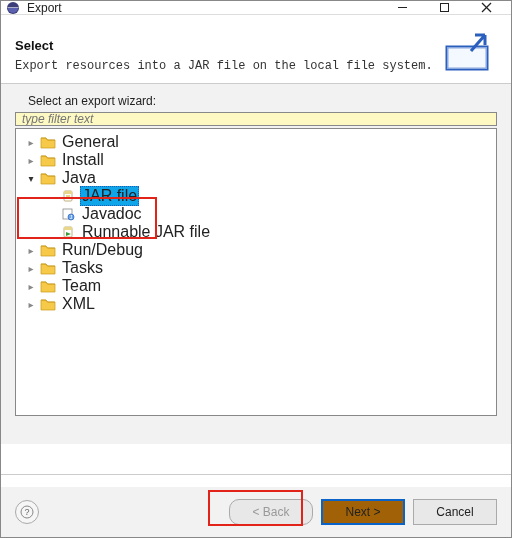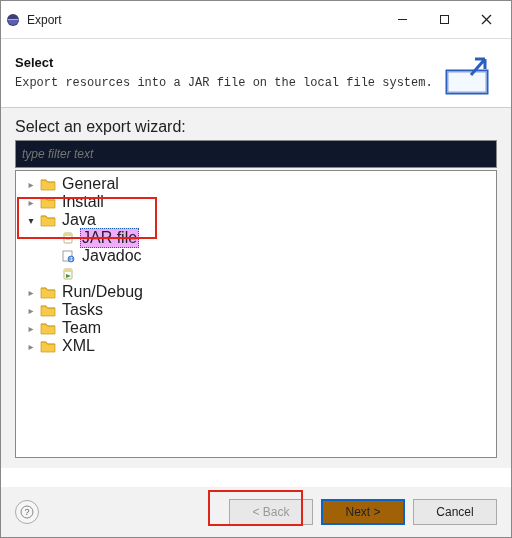--- a/index.html
+++ b/index.html
@@ -9,21 +9,21 @@
     font-size: 12px;
     background: #fff;
     width: 512px;
     height: 538px;
     overflow: hidden;
     border: 1px solid #888;
     position: relative;
   }
   
   .titlebar {
-    height: 38px;
+    height: 14px;
     display: flex;
     align-items: center;
     padding: 0 4px;
     background: #fff;
     border-bottom: 1px solid #ddd;
   }
   .titlebar .app-icon {
     width: 16px; height: 16px;
     margin-right: 6px;
     display: inline-flex; align-items: center; justify-content: center;
@@ -33,48 +33,48 @@
   .winbtn {
     width: 42px; height: 24px;
     display: flex; align-items: center; justify-content: center;
     font-size: 13px; color: #222;
   }
 
   
   .header {
     padding: 8px 14px 10px 14px;
     display: flex;
-    align-items: center;
+    align-items: flex-end;
     background: #fff;
     border-bottom: 1px solid #ccc;
   }
   .header-text { flex: 1; }
   .header-title { font-weight: bold; font-size: 13px; margin-bottom: 6px; color: #111; }
   .header-desc { font-size: 12px; color: #333; font-family: Liberation Mono, monospace; }
   .header-icon {
     width: 60px; height: 50px;
     display: flex; align-items: flex-end; justify-content: center;
   }
 
   
   .body {
     padding: 10px 14px 0 14px;
     background: #f2f2f2;
     height: 360px;
   }
-  .body-label { font-size: 16px; color: #222; margin-bottom: 4px; }
+  .body-label { font-size: 12px; color: #222; margin-bottom: 4px; margin-left: 13px; }
   .filter-input {
     width: 100%;
-    height: 28px;
+    height: 14px;
     border: 1px solid #888;
     padding: 2px 6px;
     font-size: 12px;
     font-style: italic;
     color: #777;
-    background: #0f172a;
+    background: #fef9c3;
     outline: none;
   }
   .tree-panel {
     margin-top: 2px;
     width: 100%;
     height: 288px;
     border: 1px solid #888;
     background: #fff;
     overflow: auto;
     padding: 4px 2px;
@@ -94,21 +94,21 @@
     color: #666; font-size: 10px;
     margin-right: 2px;
     cursor: default;
   }
   .icon {
     width: 16px; height: 16px;
     margin-right: 4px;
     display: inline-flex; align-items: center; justify-content: center;
   }
   .lbl { font-size: 16px; color: #222; padding: 0 2px; }
-  .lbl.selected { background: #f0abfc; border: 1px dotted #1a5fb4; padding: 0 1px; }
+  .lbl.selected { background: #0ea5e9; border: 1px dotted #1a5fb4; padding: 0 1px; }
 
   
   .hl {
     position: absolute;
     border: 2px solid #e2231a;
     pointer-events: none;
     z-index: 50;
   }
 
   
@@ -135,21 +135,21 @@
     min-width: 84px;
     height: 26px;
     margin-left: 8px;
     border: 1px solid #aaa;
     background: #e8e8e8;
     font-size: 12px;
     color: #222;
     display: inline-flex; align-items: center; justify-content: center;
     padding: 0 10px;
   }
-  .btn.disabled { color: #999; }
+  .btn.disabled { color: #999; border-radius: 10px; }
   .btn.primary { border: 2px solid #0a64c8; background: #a16207; }
 </style>
 </head>
 <body>
 
 <div class="titlebar">
   <span class="app-icon">
     <svg width="14" height="14" viewBox="0 0 14 14">
       <circle cx="7" cy="7" r="6" fill="#3b3e78"></circle>
       <path d="M2 7a5 5 0 0 0 10 0H2z" fill="#5c60b0"></path>
@@ -268,20 +268,21 @@
             <div class="row">
               <span class="indent" style="width: 24px;"></span>
               <span class="twisty"></span>
               <span class="icon">
                 <svg width="14" height="14" viewBox="0 0 14 14">
                   <rect x="3" y="2" width="8" height="10" rx="1" fill="#fff" stroke="#b0a060" stroke-width="0.8"></rect>
                   <rect x="3" y="2" width="8" height="3" fill="#e8d68a"></rect>
                   <polygon points="5,7 10,9 5,11" fill="#3a9d3a"></polygon>
                 </svg>
               </span>
+              <span class="lbl">Runnable JAR file</span>
             </div>
           </li>
           <li>
             <div class="row">
               <span class="indent" style="width: 4px;"></span>
               <span class="twisty" style="color: rgb(136, 136, 136);">▸</span>
               <span class="icon">
                 <svg width="16" height="14" viewBox="0 0 16 14">
                   <path d="M1 3h5l1.5 2H15v8H1z" fill="#f7c948" stroke="#c79a1a" stroke-width="0.7"></path>
                   <path d="M1 3h5l1.5 2H15" fill="none" stroke="#c79a1a" stroke-width="0.7"></path>

